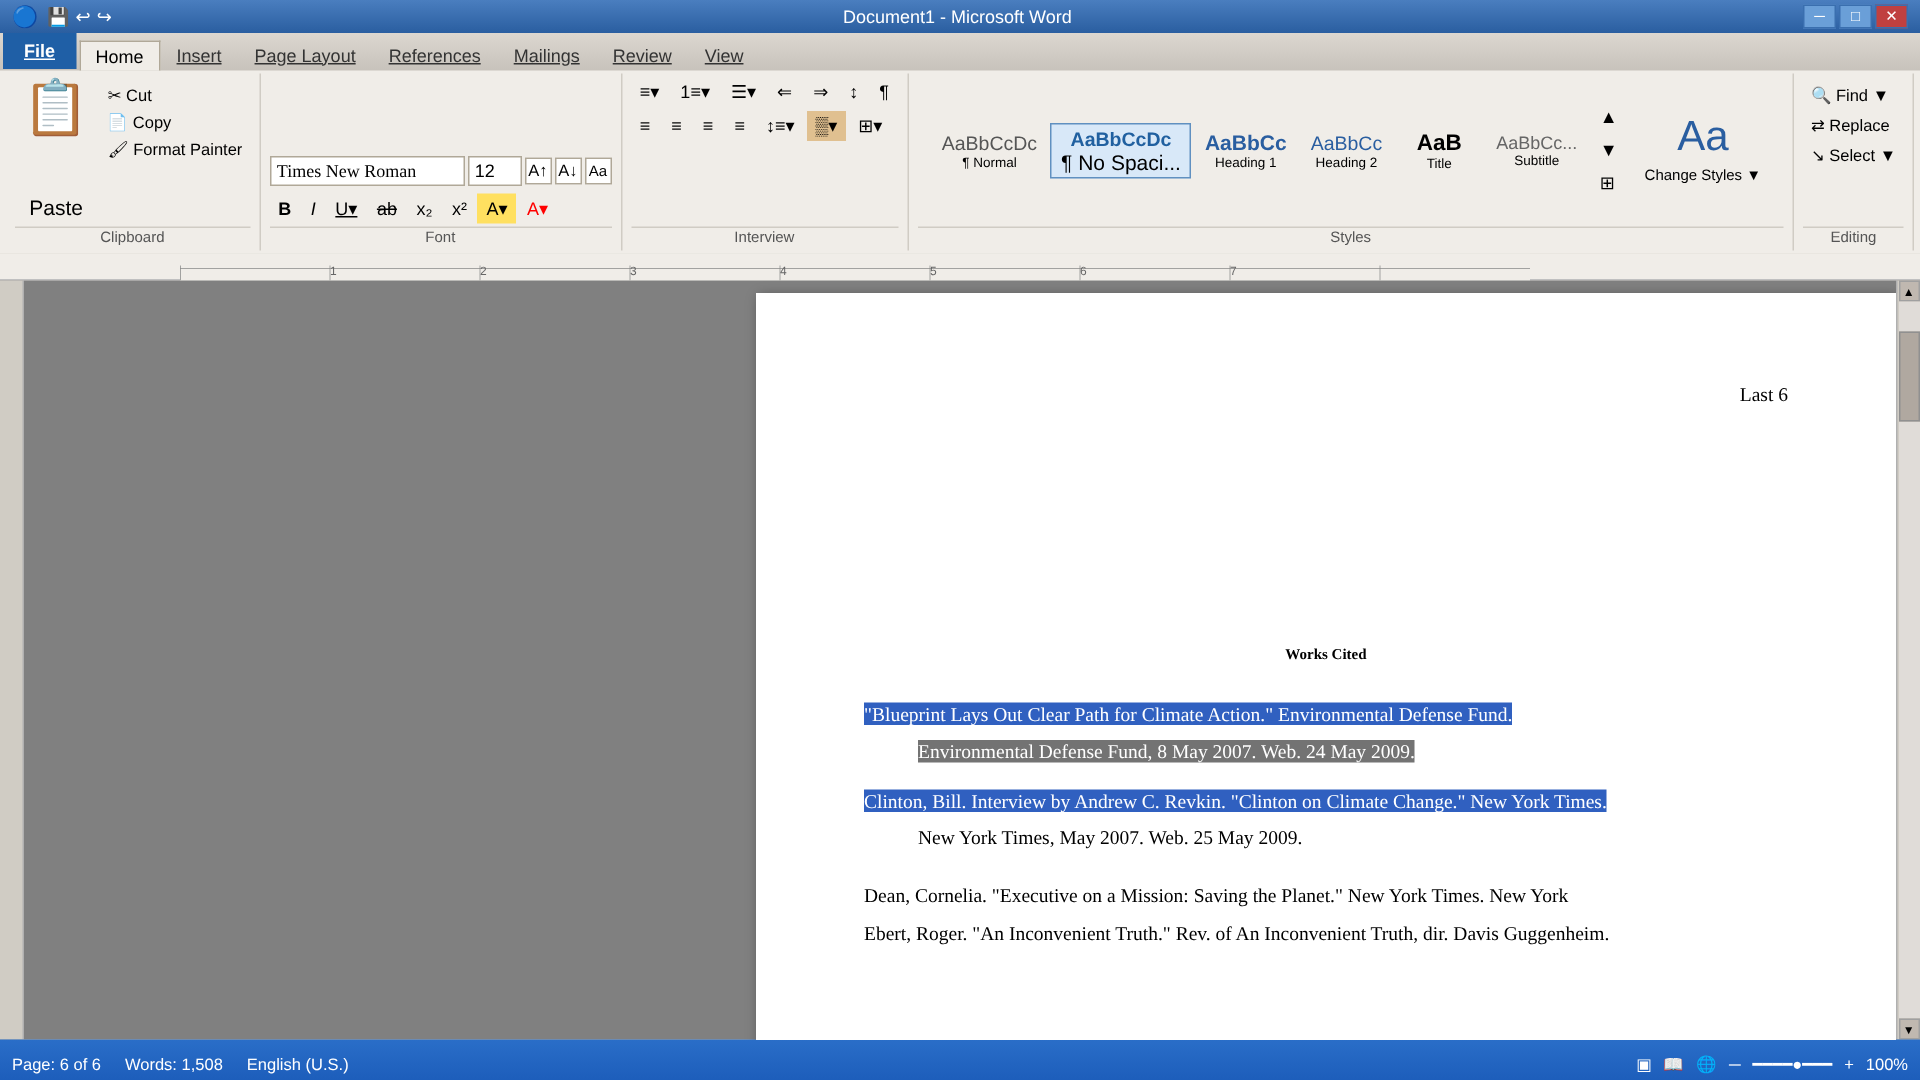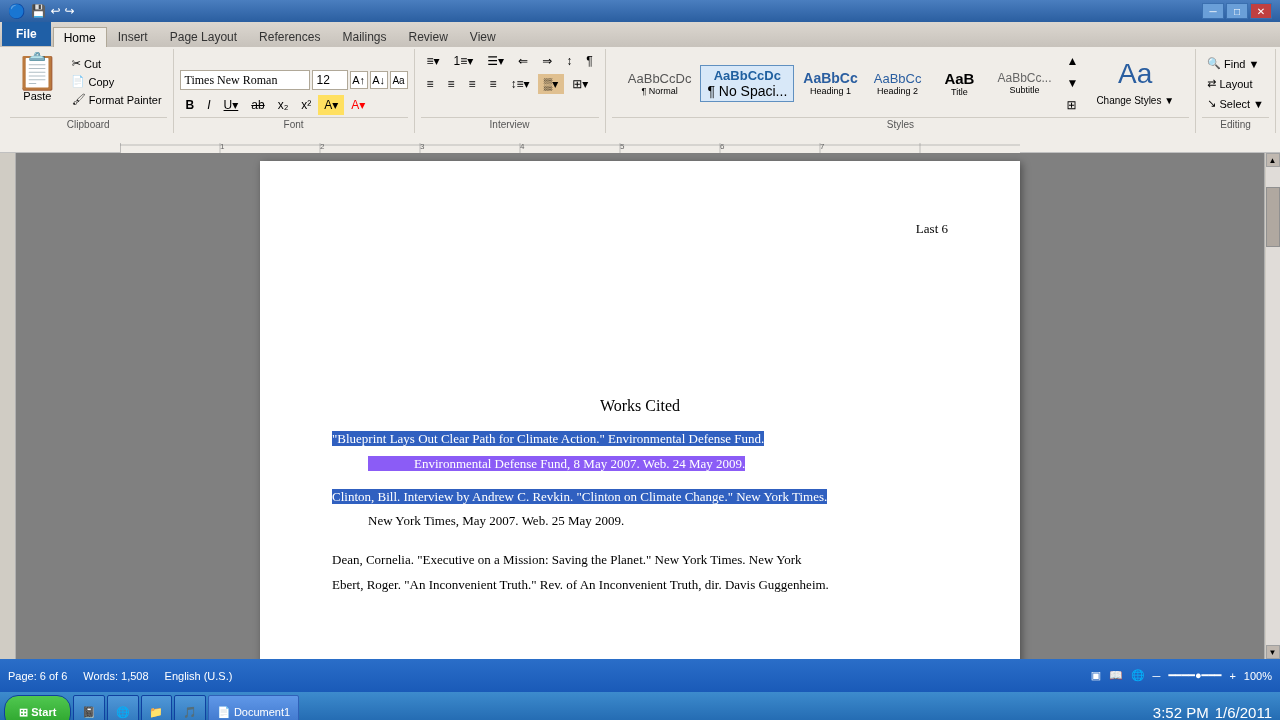--- a/index.html
+++ b/index.html
@@ -17,21 +17,21 @@
       font-size: 12px;
     }
     .title-bar-title { flex: 1; text-align: center; }
     .title-bar-controls { display: flex; gap: 2px; }
     .title-bar-btn { width: 22px; height: 16px; background: #6a9fd8; border: 1px solid #3a6faf; color: white; font-size: 10px; display: flex; align-items: center; justify-content: center; cursor: pointer; }
 
     
     .ribbon-tabs { display: flex; background: linear-gradient(to bottom, #dcd7d0, #c8c3bc); height: 24px; align-items: flex-end; padding-left: 2px; }
     .ribbon-tab { padding: 2px 10px; font-size: 12px; cursor: pointer; border: 1px solid transparent; border-bottom: none; height: 20px; display: flex; align-items: center; }
     .ribbon-tab.active { background: #f0ede8; border-color: #b0a898; border-bottom-color: #f0ede8; color: #000; position: relative; top: 1px; }
-    .ribbon-tab:not(.active) { color: #333; }
+    .ribbon-tab:not(.active) { color: #333; text-decoration: underline; }
     .ribbon-tab.file-tab { background: #1f5fa6; color: white; border: none; padding: 2px 14px; margin-right: 2px; height: 24px; font-size: 12px; font-weight: bold; }
 
     
     .ribbon-content { display: flex; align-items: stretch; padding: 2px 4px; min-height: 88px; background: #f0ede8; border-top: 1px solid #c8c3bc; }
 
     
     .ribbon-group { display: flex; flex-direction: column; align-items: center; border-right: 1px solid #d0ccc4; padding: 2px 6px; min-width: fit-content; position: relative; }
     .ribbon-group-content { display: flex; align-items: flex-start; flex: 1; gap: 2px; }
     .ribbon-group-label { font-size: 10px; color: #555; text-align: center; padding-top: 2px; width: 100%; border-top: 1px solid #d0ccc4; margin-top: 2px; padding: 1px 4px; }
 
@@ -79,20 +79,21 @@
 
 <div class="title-bar">
   <div style="display:flex;align-items:center;gap:6px;">
     <span style="font-size:14px;">🔵</span>
     <span style="display:flex;gap:4px;">
       <button style="background:none;border:none;color:white;cursor:pointer;font-size:12px;">💾</button>
       <button style="background:none;border:none;color:white;cursor:pointer;font-size:12px;">↩</button>
       <button style="background:none;border:none;color:white;cursor:pointer;font-size:12px;">↪</button>
     </span>
   </div>
+  <span class="title-bar-title">Document1 - Microsoft Word</span>
   <div class="title-bar-controls">
     <div class="title-bar-btn">─</div>
     <div class="title-bar-btn">□</div>
     <div class="title-bar-btn" style="background:#c04040;">✕</div>
   </div>
 </div>
 
 <div class="ribbon-tabs">
   <div class="ribbon-tab file-tab">File</div>
   <div class="ribbon-tab active">Home</div>
@@ -103,21 +104,21 @@
   <div class="ribbon-tab">Review</div>
   <div class="ribbon-tab">View</div>
 </div>
 
 <div class="ribbon-content">
 
   <div class="ribbon-group clipboard-group">
     <div class="ribbon-group-content">
       <div class="paste-btn">
         <span style="font-size:36px;line-height:1;">📋</span>
-        <span style="font-size:11px;">Paste</span>
+        <span style="font-size:14px;margin-top:40px;">Paste</span>
       </div>
       <div class="clipboard-small-btns">
         <div class="small-btn">
           <span>✂</span>
           <span>Cut</span>
         </div>
         <div class="small-btn">
           <span>📄</span>
           <span>Copy</span>
         </div>
@@ -219,21 +220,21 @@
   </div>
 
   <div class="ribbon-group">
     <div class="ribbon-group-content" style="flex-direction:column;gap:3px;padding-top:4px;">
       <div class="small-btn">
         <span>🔍</span>
         <span>Find ▼</span>
       </div>
       <div class="small-btn">
         <span>⇄</span>
-        <span>Layout</span>
+        <span>Replace</span>
       </div>
       <div class="small-btn">
         <span>↘</span>
         <span>Select ▼</span>
       </div>
     </div>
     <div class="ribbon-group-label">Editing</div>
   </div>
 </div>
 
@@ -258,38 +259,38 @@
     <line x1="600" y1="8" x2="600" y2="18" stroke="#888" stroke-width="0.5"></line>
     <line x1="700" y1="8" x2="700" y2="18" stroke="#888" stroke-width="0.5"></line>
     <line x1="800" y1="8" x2="800" y2="18" stroke="#888" stroke-width="0.5"></line>
   </svg>
 </div>
 
 <div style="display:flex;height:calc(720px - 22px - 112px - 18px - 40px - 22px);background:#808080;">
 
   <div style="width:16px;background:#d0ccc4;border-right:1px solid #b0b0b0;"></div>
 
-  <div style="flex:1;overflow-y:auto;display:flex;justify-content:center;padding:8px 0;">
+  <div style="flex:1;overflow-y:auto;display:flex;justify-content:flex-end;padding:8px 0;">
     <div class="doc-page">
 
       <div style="text-align:right;font-family:'Times New Roman',Times,serif;font-size:13px;margin-bottom:160px;">
         <span>Last 6</span>
       </div>
 
-      <div style="text-align:center;font-family:'Times New Roman',Times,serif;font-size:16px;margin-bottom:14px;">
+      <div style="text-align:center;font-family:'Times New Roman',Times,serif;font-size:10px;margin-bottom:24px;font-weight:bold;">
         <span>Works Cited</span>
       </div>
 
       <div style="font-family:'Times New Roman',Times,serif;font-size:13px;line-height:1.6;">
 
         <div style="margin-bottom:4px;">
           <span style="background:#3060c0;color:white;">"Blueprint Lays Out Clear Path for Climate Action." Environmental Defense Fund.</span>
         </div>
         <div style="padding-left:36px;margin-bottom:12px;">
-          <span style="background:#8b5cf6;color:white;padding-left:46px;">Environmental Defense Fund, 8 May 2007. Web. 24 May 2009.</span>
+          <span style="background:#737373;color:white;">Environmental Defense Fund, 8 May 2007. Web. 24 May 2009.</span>
         </div>
 
         <div style="margin-bottom:4px;">
           <span style="background:#3060c0;color:white;">Clinton, Bill. Interview by Andrew C. Revkin. "Clinton on Climate Change." New York Times.</span>
         </div>
         <div style="padding-left:36px;margin-bottom:12px;">
           <span>New York Times, May 2007. Web. 25 May 2009.</span>
         </div>
 
         <div style="height:2px;margin-bottom:4px;"></div>

